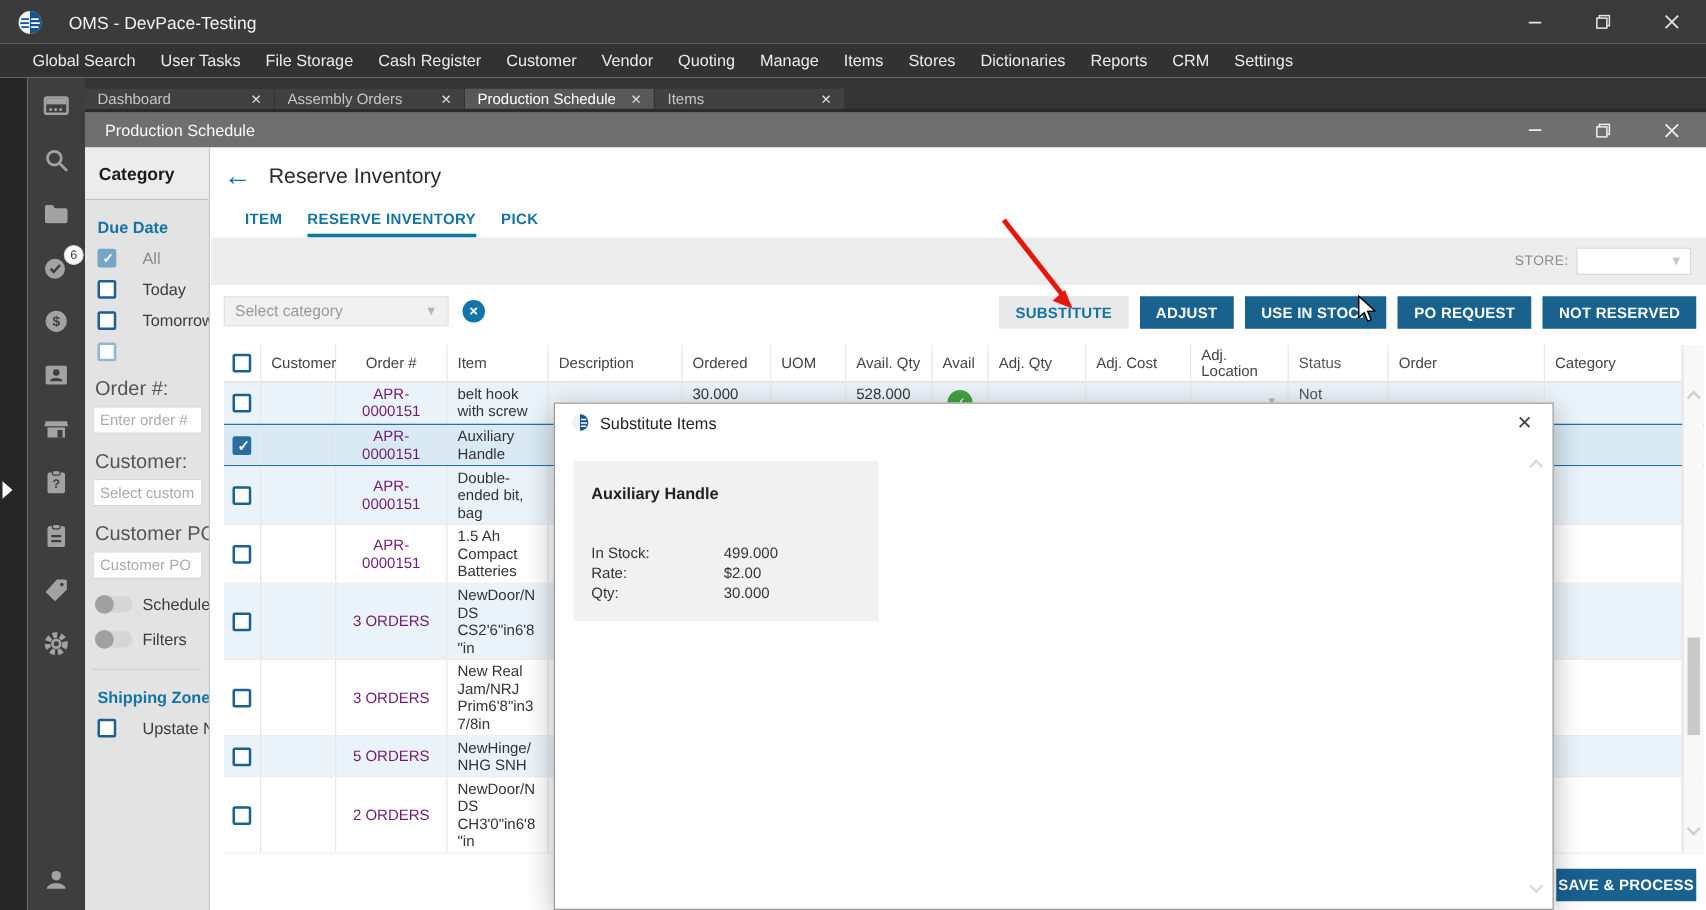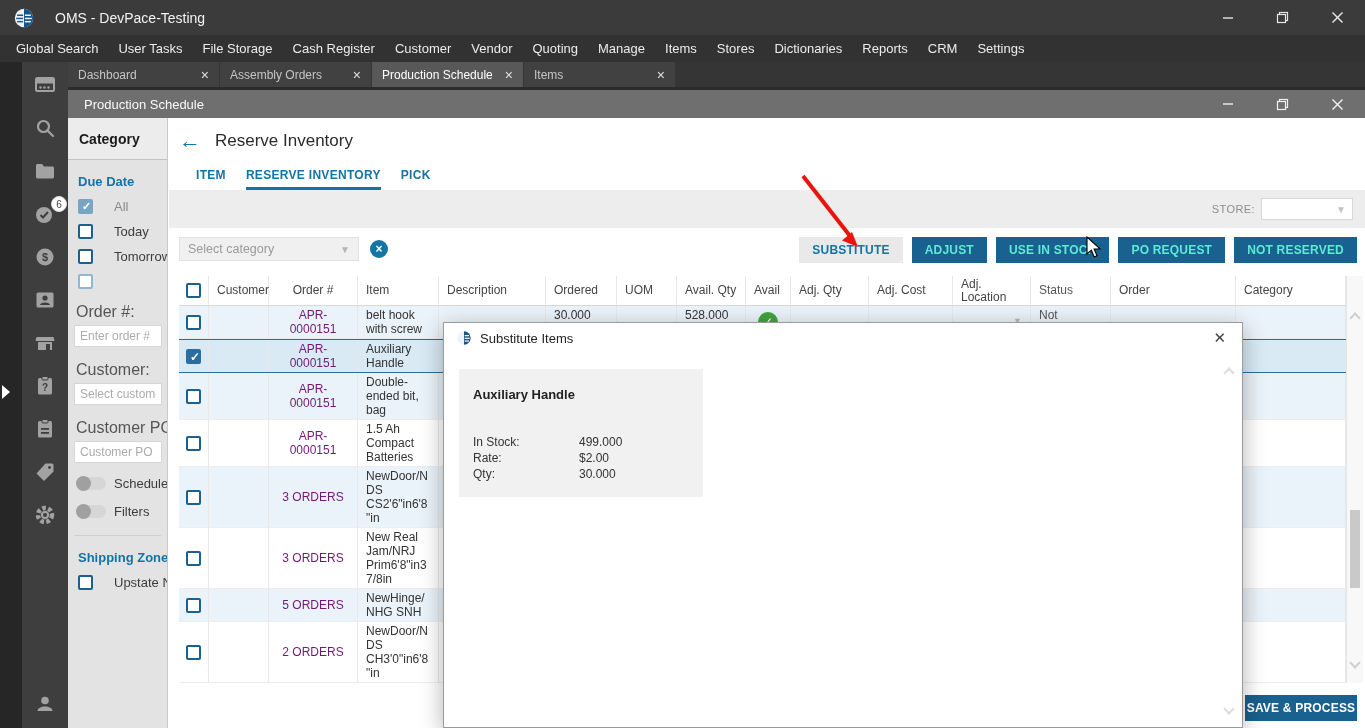--- a/index.html
+++ b/index.html
@@ -7,24 +7,24 @@
   body { font-family:"Liberation Sans", sans-serif; background:#fff; }
   #app { position:relative; width:1365px; height:728px; background:#fff; overflow:hidden; }
 
   
   .titlebar { position:absolute; left:0; top:0; right:0; height:35px; background:#3b3b3b; display:flex; align-items:center; }
   .logo { margin-left:13px; width:22px; height:22px; flex:none; }
   .title-text { margin-left:20px; font-size:14px; color:#f2f2f2; }
   .win-controls { margin-left:auto; display:flex; height:100%; }
   .win-btn { width:55px; height:100%; display:flex; align-items:center; justify-content:center; }
 
-  .menubar { position:absolute; left:0; top:35px; right:0; height:27px; background:#323232; display:flex; align-items:center; padding-left:6px; }
+  .menubar { position:absolute; left:0; top:35px; right:0; height:27px; background:#323232; display:flex; align-items:center; padding-left:16px; }
   .menu-item { color:#ececec; font-size:13px; padding:0 10px; line-height:27px; white-space:nowrap; }
 
-  .tabbar { position:absolute; left:68px; top:62px; right:0; height:28px; background:#353535; display:flex; border-bottom:3px solid #2b2b2b; }
+  .tabbar { position:absolute; left:68px; top:62px; right:0; height:28px; background:#353535; display:flex; border-bottom:3px solid #2b2b2b;align-items:flex-end; }
   .wtab { width:151px; background:#414141; color:#c6c6c6; font-size:12px; display:flex; align-items:center; padding:0 10px; margin-right:1px; flex:none; }
   .wtab.active { background:#585858; color:#fff; }
   .wtab-label { flex:1; overflow:hidden; white-space:nowrap; }
   .wtab-x { font-size:14px; color:#e0e0e0; margin-left:6px; }
 
   
   .side-rail { position:absolute; left:0; top:62px; width:22px; bottom:0; background:#262626; }
   .expander { position:absolute; left:2px; top:385px; width:0; height:0; border-top:7px solid transparent; border-bottom:7px solid transparent; border-left:8px solid #fff; z-index:5; }
   .sidebar { position:absolute; left:22px; top:62px; width:46px; bottom:0; background:#3e3e3e; display:flex; flex-direction:column; align-items:center; padding-top:10px; }
   .side-icon { position:relative; width:30px; height:30px; margin-bottom:13px; display:flex; align-items:center; justify-content:center; flex:none; }
@@ -69,21 +69,21 @@
   .ptab.active { border-bottom:3px solid #1374a6; }
   .graybar { position:absolute; left:0; top:72px; right:0; height:38px; background:#ededed; display:flex; align-items:center; justify-content:flex-end; }
   .store-label { font-size:11px; color:#8d8d8d; margin-right:6px; letter-spacing:.4px; }
   .store-select { width:92px; height:22px; background:#fff; border:1px solid #d8d8d8; margin-right:12px; display:flex; align-items:center; justify-content:flex-end; padding-right:6px; }
   .dd-arrow { color:#c3c3c3; font-size:10px; }
   .controls-row { position:absolute; left:0; top:110px; right:0; height:44px; background:#fff; }
   .category-select { position:absolute; left:10px; top:9px; width:180px; height:24px; background:#f0f0f0; border:1px solid #e2e2e2; display:flex; align-items:center; padding:0 8px; font-size:12.5px; color:#9a9a9a; }
   .cat-arrow { margin-left:auto; color:#b5b5b5; font-size:10px; }
   .clear-btn { position:absolute; left:201px; top:12px; width:18px; height:18px; border-radius:50%; background:#1374a6; color:#fff; display:flex; align-items:center; justify-content:center; font-size:12px; font-weight:bold; }
   .actions { position:absolute; right:8px; top:9px; display:flex; gap:9px; }
-  .action { height:26px; border:none; font-family:inherit; font-size:12px; font-weight:bold; color:#5eead4; background:#19618e; padding:0 13px; letter-spacing:.2px; white-space:nowrap; }
+  .action { height:26px; border:none; font-family:inherit; font-size:12px; font-weight:bold; color:#ffffff; background:#19618e; padding:0 13px; letter-spacing:.2px; white-space:nowrap; }
   .action.light { background:#e9e9e9; color:#1374a6; }
 
   
   .table { position:absolute; left:10px; top:158px; width:1184px; height:407px; overflow:hidden; font-size:12px; color:#333; }
   .thead { display:flex; height:30px; border-bottom:1px solid #d8d8d8; background:#fff; }
   .th { display:flex; align-items:center; padding:0 8px; border-right:1px solid #e8e8e8; color:#444; line-height:13px; flex:none; }
   .th.c-cb { justify-content:center; padding:0; }
   .tr { display:flex; border-bottom:1px solid #ededed; background:#fff; }
   .tr.alt { background:#eaf3f9; }
   .tr.sel { background:#d9eaf5; border-top:1px solid #2470a0; border-bottom:1px solid #2470a0; }

